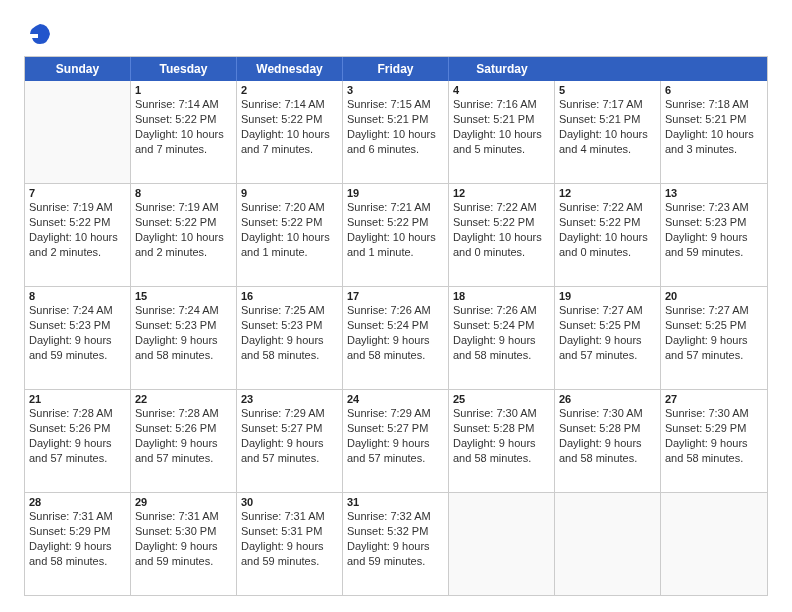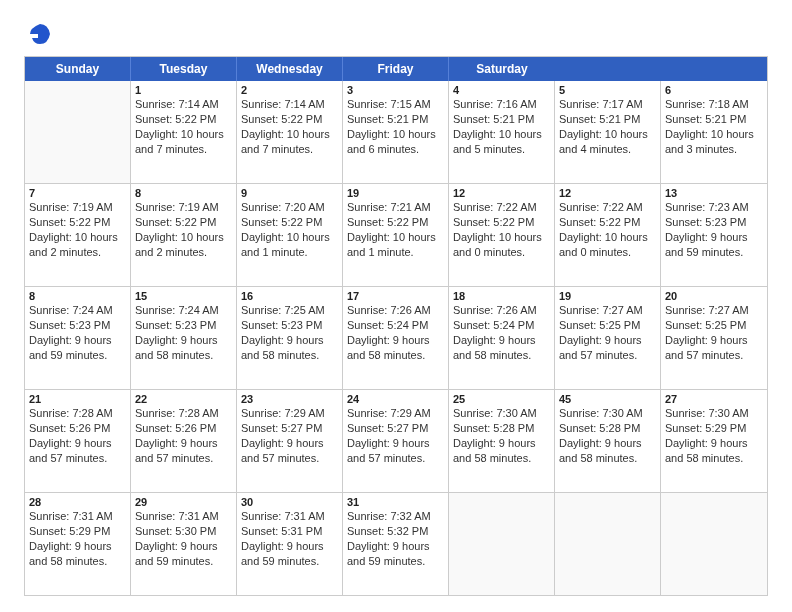--- a/index.html
+++ b/index.html
@@ -237,21 +237,21 @@
           </div>
           <div class="cal-cell">
             <div class="day-num">24</div>
             <div class="cell-text">Sunrise: 7:29 AM<br>Sunset: 5:27 PM<br>Daylight: 9 hours<br>and 57 minutes.</div>
           </div>
           <div class="cal-cell">
             <div class="day-num">25</div>
             <div class="cell-text">Sunrise: 7:30 AM<br>Sunset: 5:28 PM<br>Daylight: 9 hours<br>and 58 minutes.</div>
           </div>
           <div class="cal-cell">
-            <div class="day-num">45</div>
+            <div class="day-num">26</div>
             <div class="cell-text">Sunrise: 7:30 AM<br>Sunset: 5:28 PM<br>Daylight: 9 hours<br>and 58 minutes.</div>
           </div>
           <div class="cal-cell">
             <div class="day-num">27</div>
             <div class="cell-text">Sunrise: 7:30 AM<br>Sunset: 5:29 PM<br>Daylight: 9 hours<br>and 58 minutes.</div>
           </div>
         </div>
         <div class="cal-row">
           <div class="cal-cell">
             <div class="day-num">28</div>

